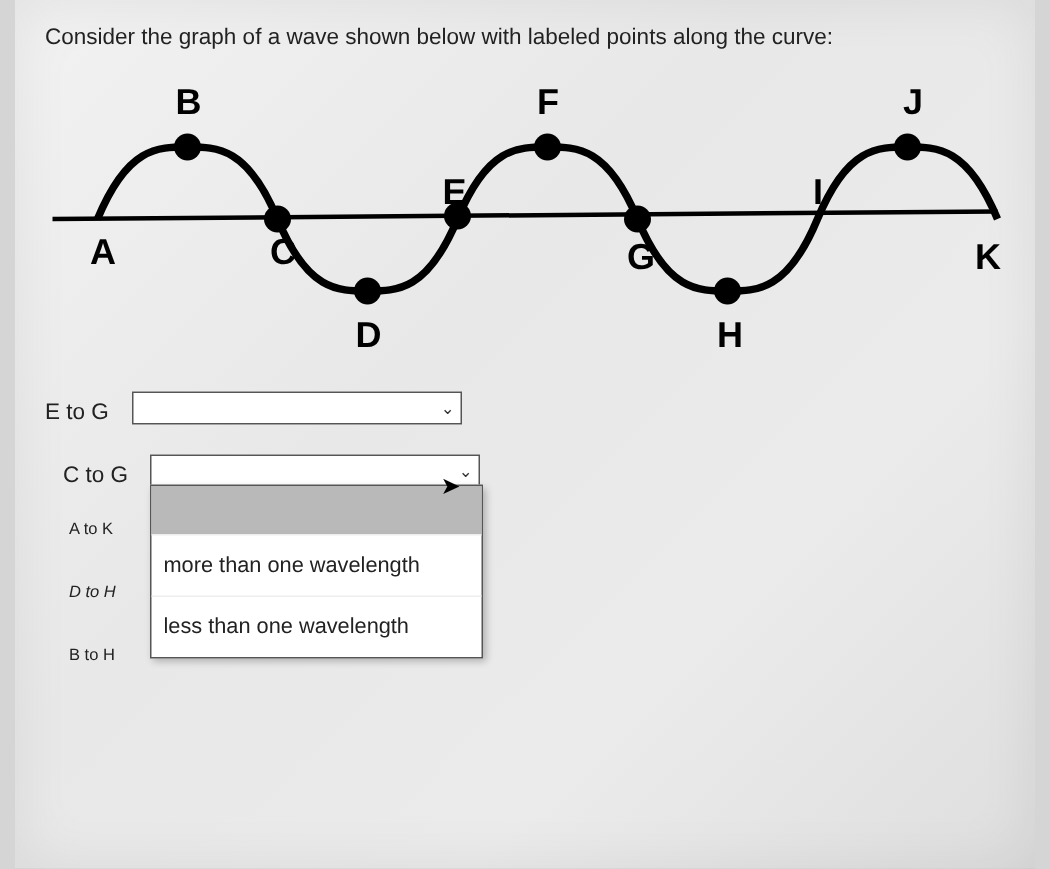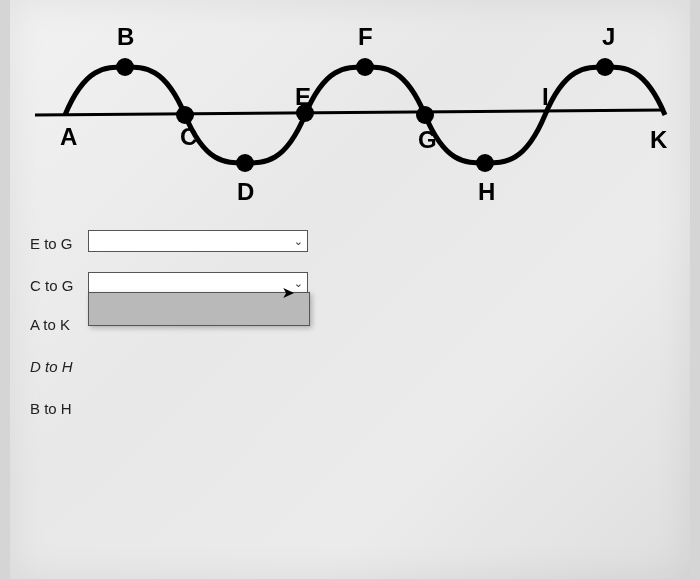--- a/index.html
+++ b/index.html
@@ -97,31 +97,32 @@
     top: -10px;
     font-size: 16px;
     color: #000;
     pointer-events: none;
   }
   .list {
     position: relative;
   }
   .row-ghost {
     position: absolute;
-    left: 0;
-    font-size: 15px;
+    left: 16px;
+    font-size: 11px;
     color: #222;
     width: 58px;
   }
 </style>
 </head>
 <body>
 
 <div class="page">
 
+  <div class="prompt">Consider the graph of a wave shown below with labeled points along the curve:</div>
 
   <svg class="wave-fig" viewBox="0 0 640 200">
 
     <line x1="5" y1="105" x2="635" y2="100" stroke="#000" stroke-width="3"></line>
 
     <path fill="none" stroke="#000" stroke-width="5" d="M 35 105
          C 55 57, 75 57, 95 57
          C 115 57, 135 57, 155 105
          C 175 153, 195 153, 215 153
          C 235 153, 255 153, 275 105
@@ -161,30 +162,32 @@
 
   <div class="list">
 
     <div class="row">
       <div class="row-label">E to G</div>
       <div class="select">
         <span class="chev">⌄</span>
       </div>
     </div>
 
-    <div class="row" style="position:relative;">
+    <div class="row" style="position:relative;margin-left:12px;">
       <div class="row-label">C to G</div>
       <div class="select">
         <span class="chev">⌄</span>
       </div>
 
       <div class="dd">
         <div class="dd-item blank">
           <span class="cursor">➤</span>
         </div>
+        <div class="dd-item">more than one wavelength</div>
+        <div class="dd-item">less than one wavelength</div>
       </div>
     </div>
 
     <div class="row-ghost" style="top:88px;">A to K</div>
     <div class="row-ghost" style="top:130px;font-style:italic;">D to H</div>
     <div class="row-ghost" style="top:172px;">B to H</div>
 
   </div>
 </div>
 

